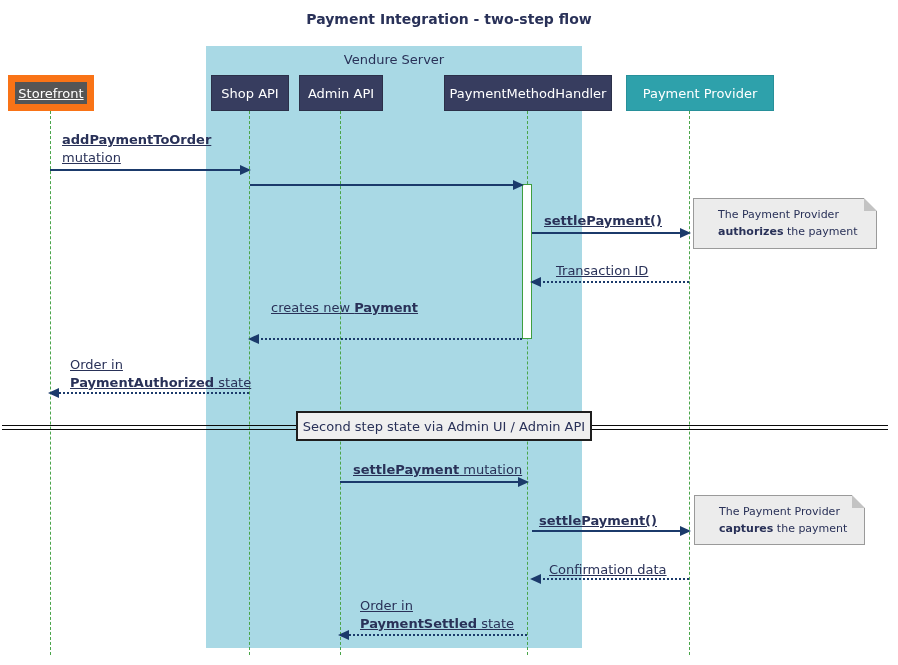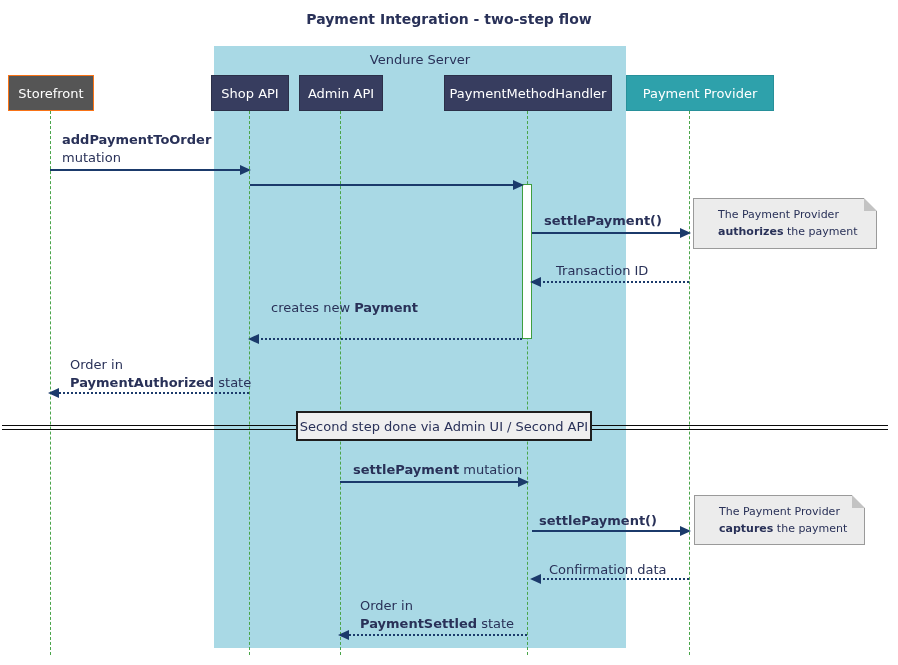--- a/index.html
+++ b/index.html
@@ -3,40 +3,40 @@
 <meta charset="utf-8">
 <style>
   html,body { margin:0; padding:0; background:#ffffff; }
   .canvas {
     position:relative; width:898px; height:665px; background:#ffffff;
     font-family:"DejaVu Sans","Liberation Sans",sans-serif;
     color:var(--text-navy,#293158); overflow:hidden;border-radius:16px;
   }
   .title { position:absolute; left:0; top:11px; width:100%; text-align:center;
            font-size:14px; font-weight:bold; }
-  .server-group { position:absolute; left:214px; top:46px; width:412px; height:602px;
+  .server-group { position:absolute; left:206px; top:46px; width:376px; height:602px;
                   background:var(--server-group-fill,#A9D9E5); z-index:0; }
   .server-label { position:absolute; top:6px; left:0; width:100%; text-align:center; font-size:13px; }
   .participant { position:absolute; top:75px; height:36px; display:flex; align-items:center;
                  justify-content:center; font-size:13px; color:#ffffff; z-index:3;
                  box-sizing:border-box; white-space:nowrap; }
   .p-navy { background:var(--participant-navy,#373D5F); border:1px solid #2b3049; }
-  .p-gray { background:var(--participant-gray,#555555); border:1px solid #f97316; }
+  .p-gray { background:var(--participant-gray,#555555); border:7px solid #f97316;text-decoration:underline; }
   .p-teal { background:var(--participant-teal,#2EA1AB); border:1px solid #27909a; }
   .lifeline { position:absolute; top:111px; height:544px; width:0;
               border-left:1px dashed var(--lifeline-green,#4AA54A); z-index:1; }
   .activation { position:absolute; left:522px; top:184px; width:10px; height:155px;
                 background:#ffffff; border:1px solid #3f9e3f; z-index:2; box-sizing:border-box; }
   .arr { position:absolute; height:0; border-top:2px solid var(--arrow-navy,#1B3A6B); z-index:3; }
   .arr.dotted { border-top-style:dotted; }
   .arr .head { position:absolute; width:0; height:0; top:-6px;
                border-top:5px solid transparent; border-bottom:5px solid transparent; }
   .arr.right .head { right:-2px; border-left:11px solid var(--arrow-navy,#1B3A6B); }
   .arr.left  .head { left:-2px;  border-right:11px solid var(--arrow-navy,#1B3A6B); }
-  .msg { position:absolute; font-size:13px; line-height:18px; white-space:nowrap; z-index:3; }
+  .msg { position:absolute; font-size:13px; line-height:18px; white-space:nowrap; z-index:3;text-decoration:underline; }
   .msg b, .note b { font-weight:bold; }
   .note { position:absolute; box-sizing:border-box; background:var(--note-fill,#ECECEC);
           border:1px solid #9a9a9a; font-size:11px; line-height:17px;
           padding:7px 8px 0 24px; z-index:3; white-space:nowrap; }
   .note::before { content:""; position:absolute; top:-1px; right:-1px; border-style:solid;
                   border-width:0 13px 13px 0; border-color:#ffffff #ffffff #c3c3c3 #c3c3c3; }
   .divider-lines { position:absolute; left:2px; top:425px; width:886px; height:3px;
                    border-top:1px solid #0a0a0a; border-bottom:1px solid #0a0a0a; z-index:4; }
   .divider-box { position:absolute; left:296px; top:411px; width:296px; height:30px;
                  background:#efefef; border:2px solid #1e1e1e; box-sizing:border-box;
@@ -117,21 +117,21 @@
   <div class="msg" style="left:70px;top:356px">
     <div>Order in</div>
     <div><b>PaymentAuthorized</b><span> state</span></div>
   </div>
   <div class="arr left dotted" style="left:50px;top:392px;width:199px">
       <i class="head"></i>
     </div>
 
   <div class="divider-lines"></div>
   <div class="divider-box">
-    <span>Second step done via Admin UI / Second API</span>
+    <span>Second step state via Admin UI / Admin API</span>
   </div>
 
   <div class="msg" style="left:353px;top:461px">
     <div><b>settlePayment</b><span> mutation</span></div>
   </div>
   <div class="arr right" style="left:340px;top:481px;width:187px">
       <i class="head"></i>
     </div>
 
   <div class="msg" style="left:539px;top:512px">

